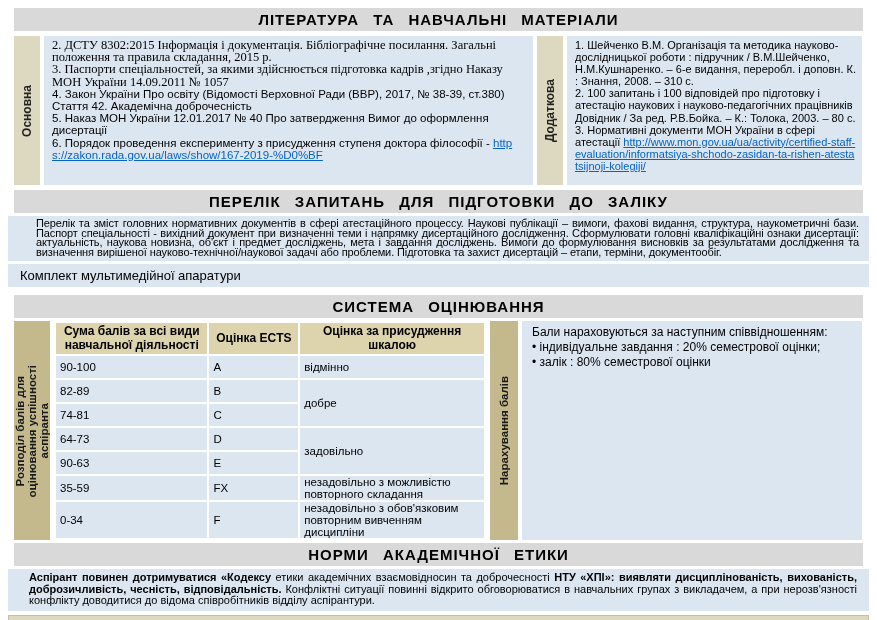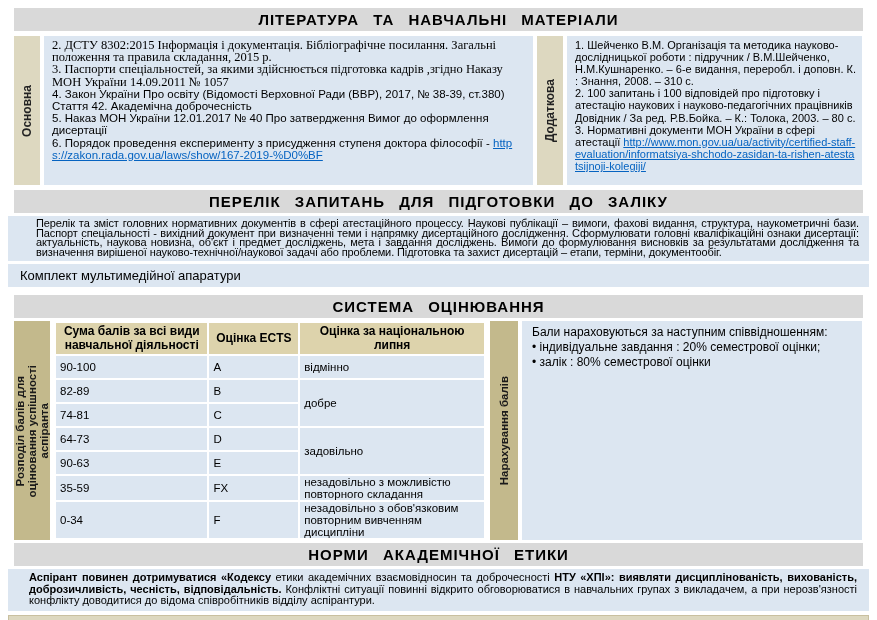--- a/index.html
+++ b/index.html
@@ -104,21 +104,21 @@
     <div class="side-label">
       <span>Розподіл балів для
 оцінювання успішності
 аспіранта</span>
     </div>
     <table class="grades">
       <thead>
           <tr id="grades-head">
             <th class="col-score">Сума балів за всі види навчальної діяльності</th>
             <th class="col-ects">Оцінка ECTS</th>
-            <th class="col-nat">Оцінка за національною липня</th>
+            <th class="col-nat">Оцінка за присудження шкалою</th>
           </tr>
         </thead>
       <tbody id="grades-body">
           <tr>
             <td>90-100</td>
             <td>A</td>
             <td>відмінно</td>
           </tr>
           <tr>
             <td>82-89</td>

